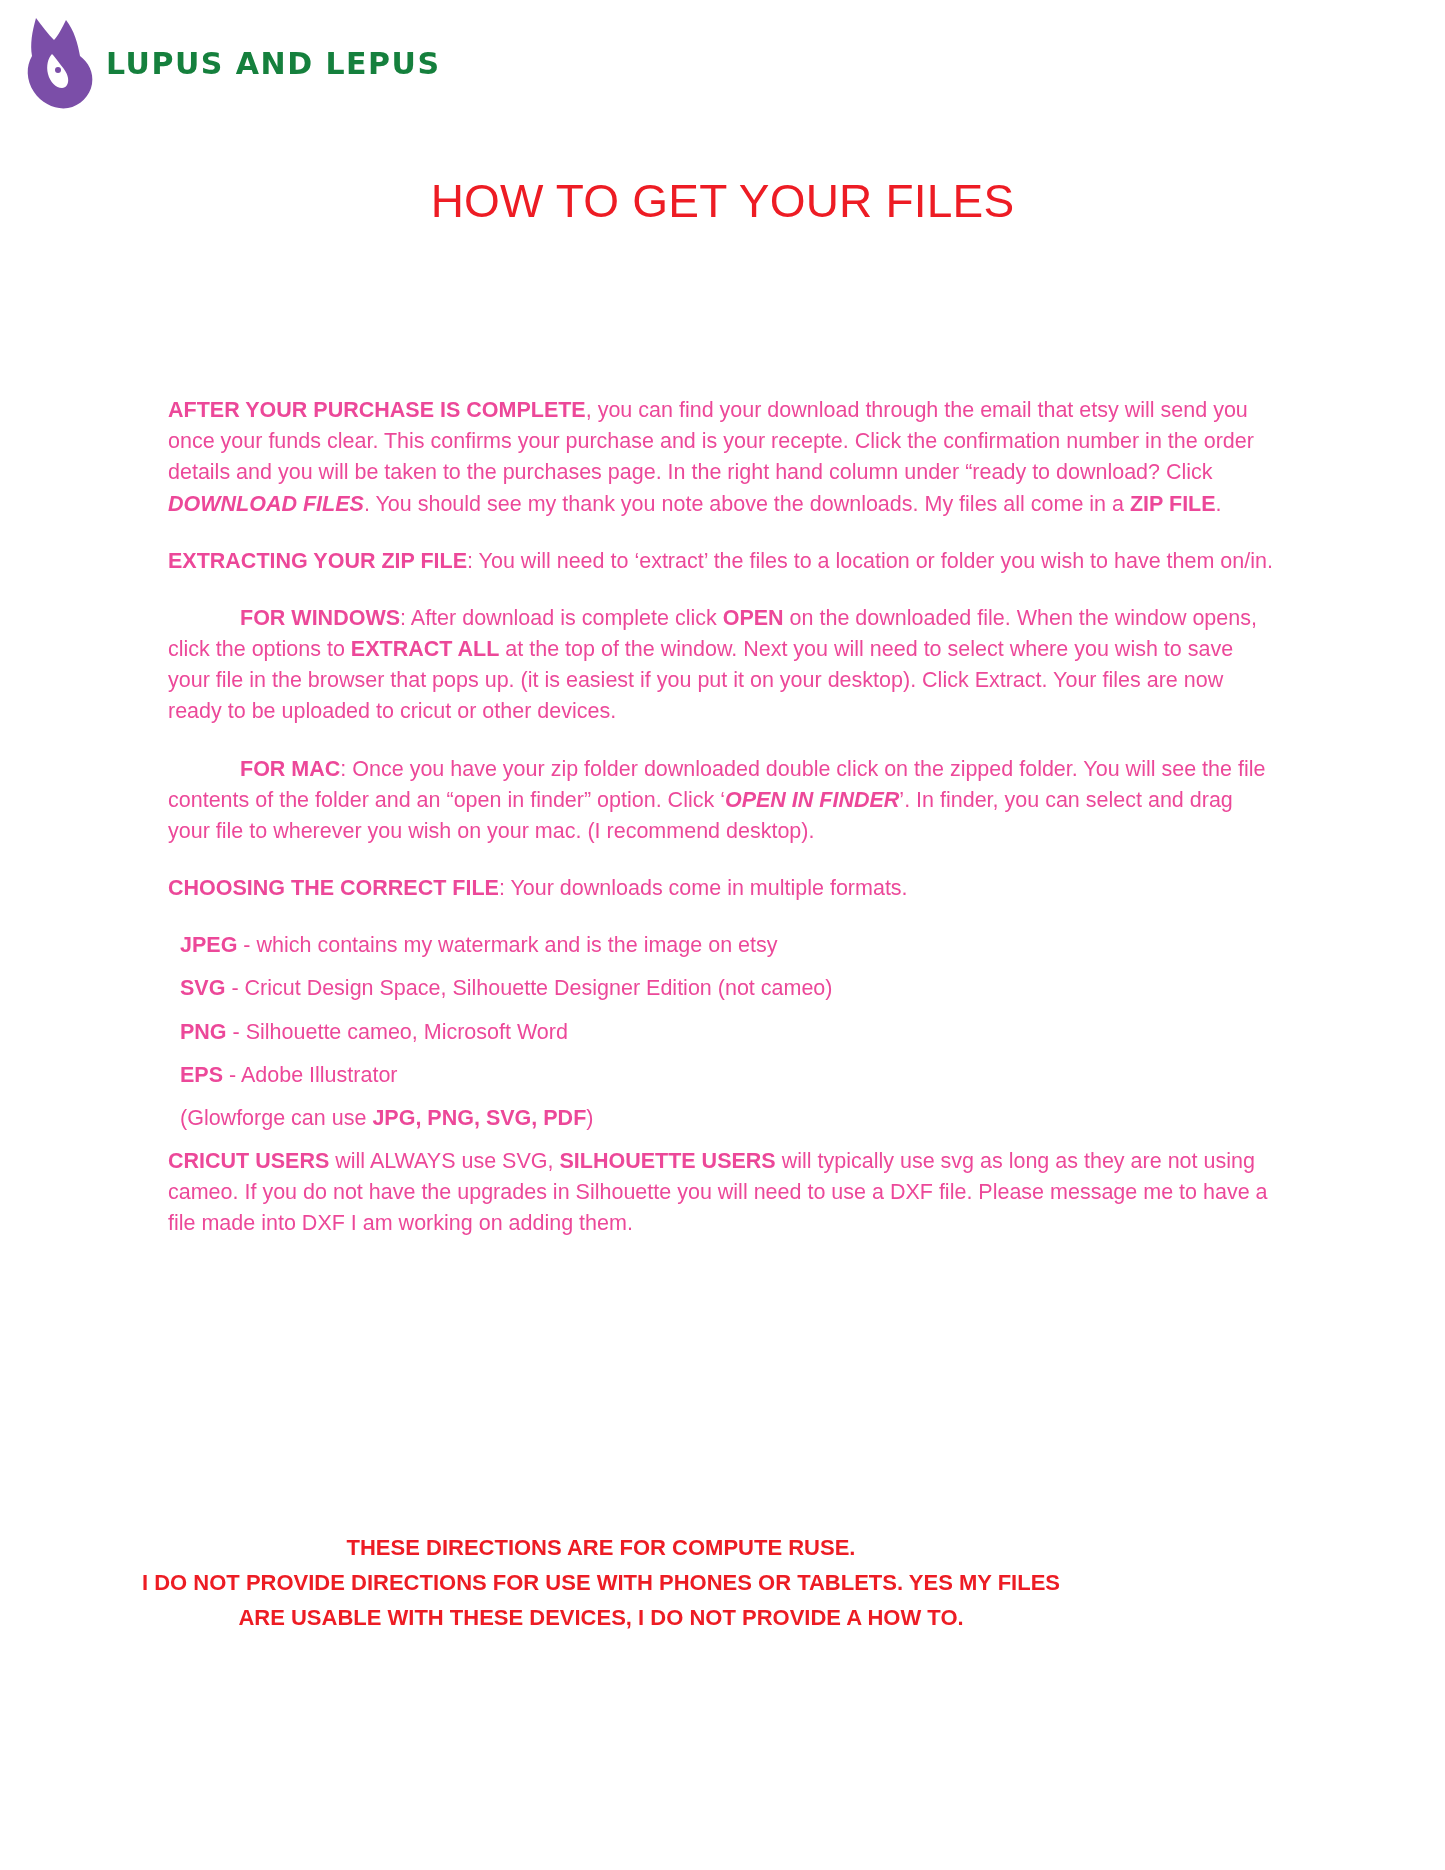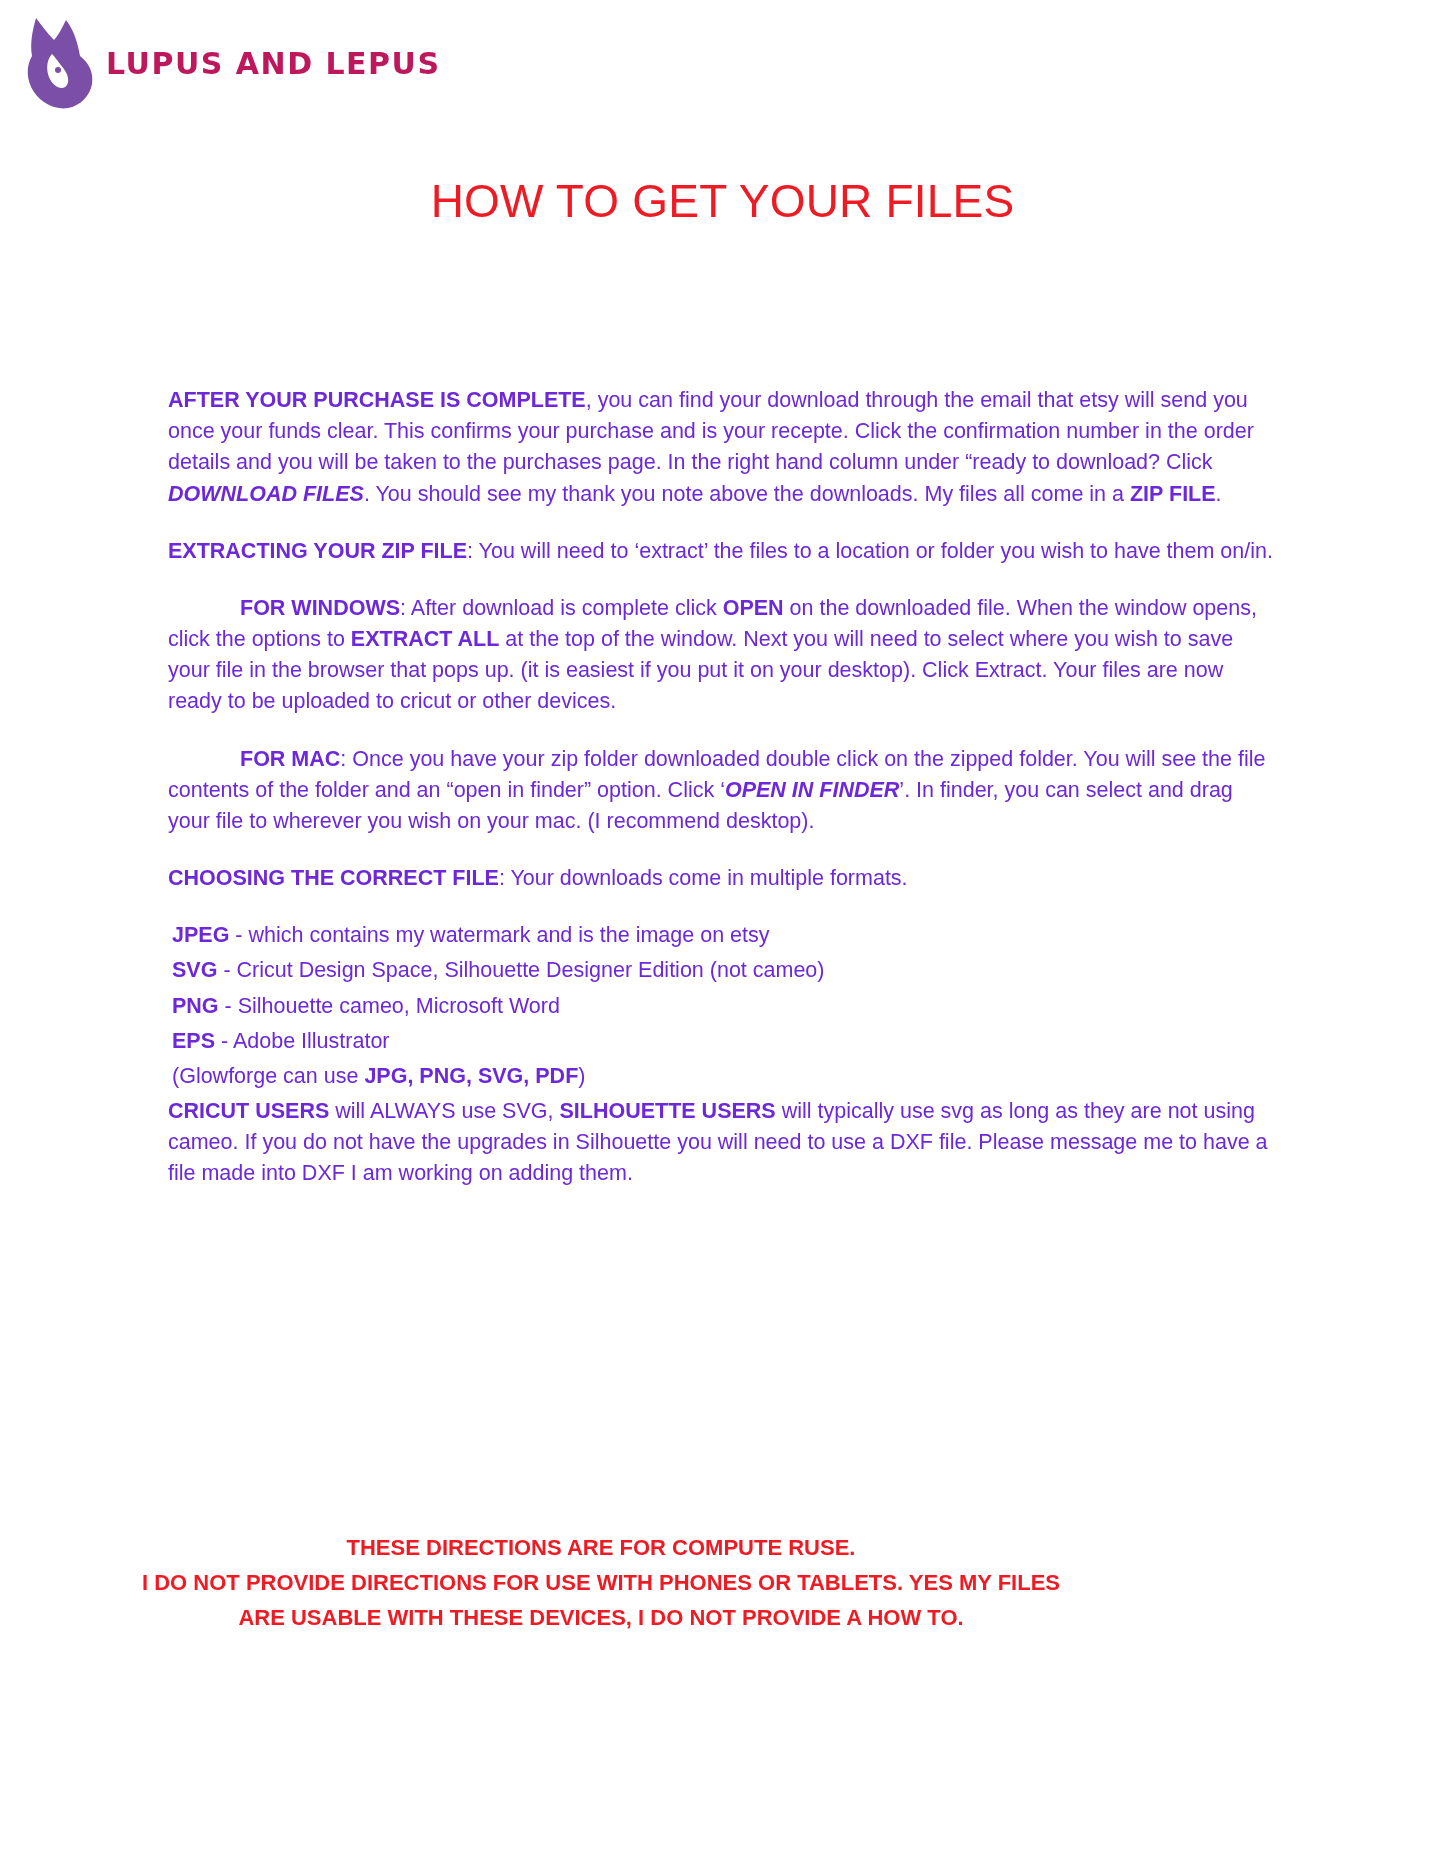--- a/index.html
+++ b/index.html
@@ -34,21 +34,21 @@
   .logo-mark {
     width: 78px;
     height: 100px;
     display: block;
   }
   .logo-text {
     font-family: "DejaVu Sans", sans-serif;
     font-weight: bold;
     font-size: 30px;
     letter-spacing: 1.5px;
-    color: #be185d;
+    color: #15803d;
     line-height: 1;
   }
 
   
   .doc-title {
     position: absolute;
     left: 0;
     top: 140px;
     width: 1445px;
     text-align: center;
@@ -59,38 +59,38 @@
     letter-spacing: 0.2px;
   }
   .doc-title .line {
     display: block;
   }
 
   
   .content {
     position: absolute;
     left: 168px;
-    top: 385px;
+    top: 395px;
     width: 1105px;
     font-size: 21.5px;
     line-height: 1.45;
-    color: #6d28d9;
+    color: #ec4899;
   }
   .para {
     margin: 0 0 26px 0;
     text-align: left;
   }
   .para.indent {
     text-indent: 72px;
   }
   .tight {
     margin-bottom: 0;
   }
   .list-line {
-    margin: 4px;
+    margin: 12px;
   }
   b, .b { font-weight: bold; }
   .bi { font-weight: bold; font-style: italic; }
 
   
   .notice {
     position: absolute;
     left: 0;
     top: 1530px;
     width: 1202px;

